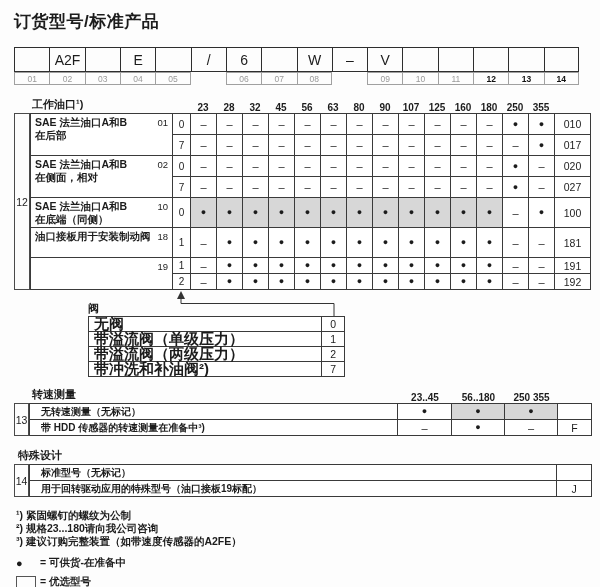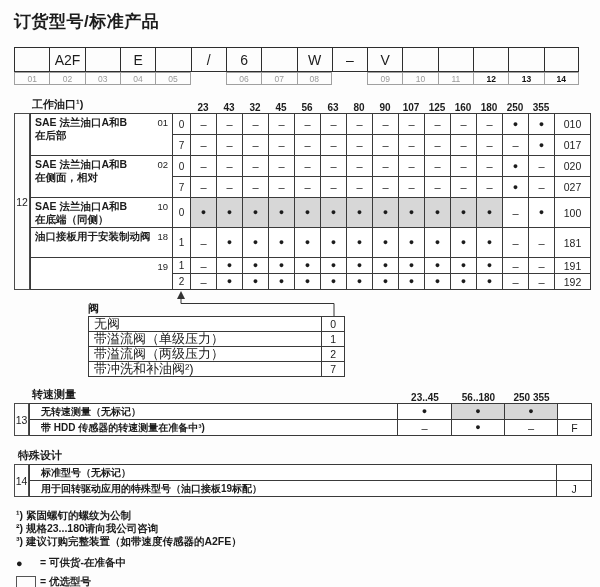--- a/index.html
+++ b/index.html
@@ -72,21 +72,21 @@
   
   .arrowband { position: relative; height: 26px; width: 600px; }
   .valve-title { left: 88px; bottom: 0; }
   .arrowband svg { position: absolute; left: 0; top: 0; }
 
   
   .valvetbl { margin-left: 88px; width: 257px; }
   .vrow { display: flex; height: 15px; }
   .vlabel {
     width: 234px; border-right: 1px solid #3a3a3a; border-bottom: 1px solid #3a3a3a;
-    font-size: 13px; font-weight: 400; display: flex; align-items: center; padding-left: 5px;
+    font-size: 15px; font-weight: 700; display: flex; align-items: center; padding-left: 5px;
   }
   .vcode { width: 23px; border-right: 1px solid #3a3a3a; border-bottom: 1px solid #3a3a3a;
     display: flex; align-items: center; justify-content: center; font-size: 10.5px; }
 
   
   .srow { display: flex; height: 16px; }
   .slabel { border-right: 1px solid #3a3a3a; border-bottom: 1px solid #3a3a3a;
     font-size: 10px; font-weight: 600; display: flex; align-items: center; padding-left: 11px; }
   .scell, .scode { border-right: 1px solid #3a3a3a; border-bottom: 1px solid #3a3a3a;
     display: flex; align-items: center; justify-content: center; font-size: 11px; }
@@ -145,21 +145,21 @@
         <div class="cb-num-cell boxed bold">13</div>
         <div class="cb-num-cell boxed grp-end bold">14</div>
       </div>
   </div>
 
   <div class="sec-head ports-head">
     <span class="sec-title">工作油口¹)</span>
     <div class="colnums" id="ports-cols">
         <div class="spacer" style="width: 160px;"></div>
         <div class="cnum" style="width: 26px;">23</div>
-        <div class="cnum" style="width: 26px;">43</div>
+        <div class="cnum" style="width: 26px;">28</div>
         <div class="cnum" style="width: 26px;">32</div>
         <div class="cnum" style="width: 26px;">45</div>
         <div class="cnum" style="width: 26px;">56</div>
         <div class="cnum" style="width: 26px;">63</div>
         <div class="cnum" style="width: 26px;">80</div>
         <div class="cnum" style="width: 26px;">90</div>
         <div class="cnum" style="width: 26px;">107</div>
         <div class="cnum" style="width: 26px;">125</div>
         <div class="cnum" style="width: 26px;">160</div>
         <div class="cnum" style="width: 26px;">180</div>

